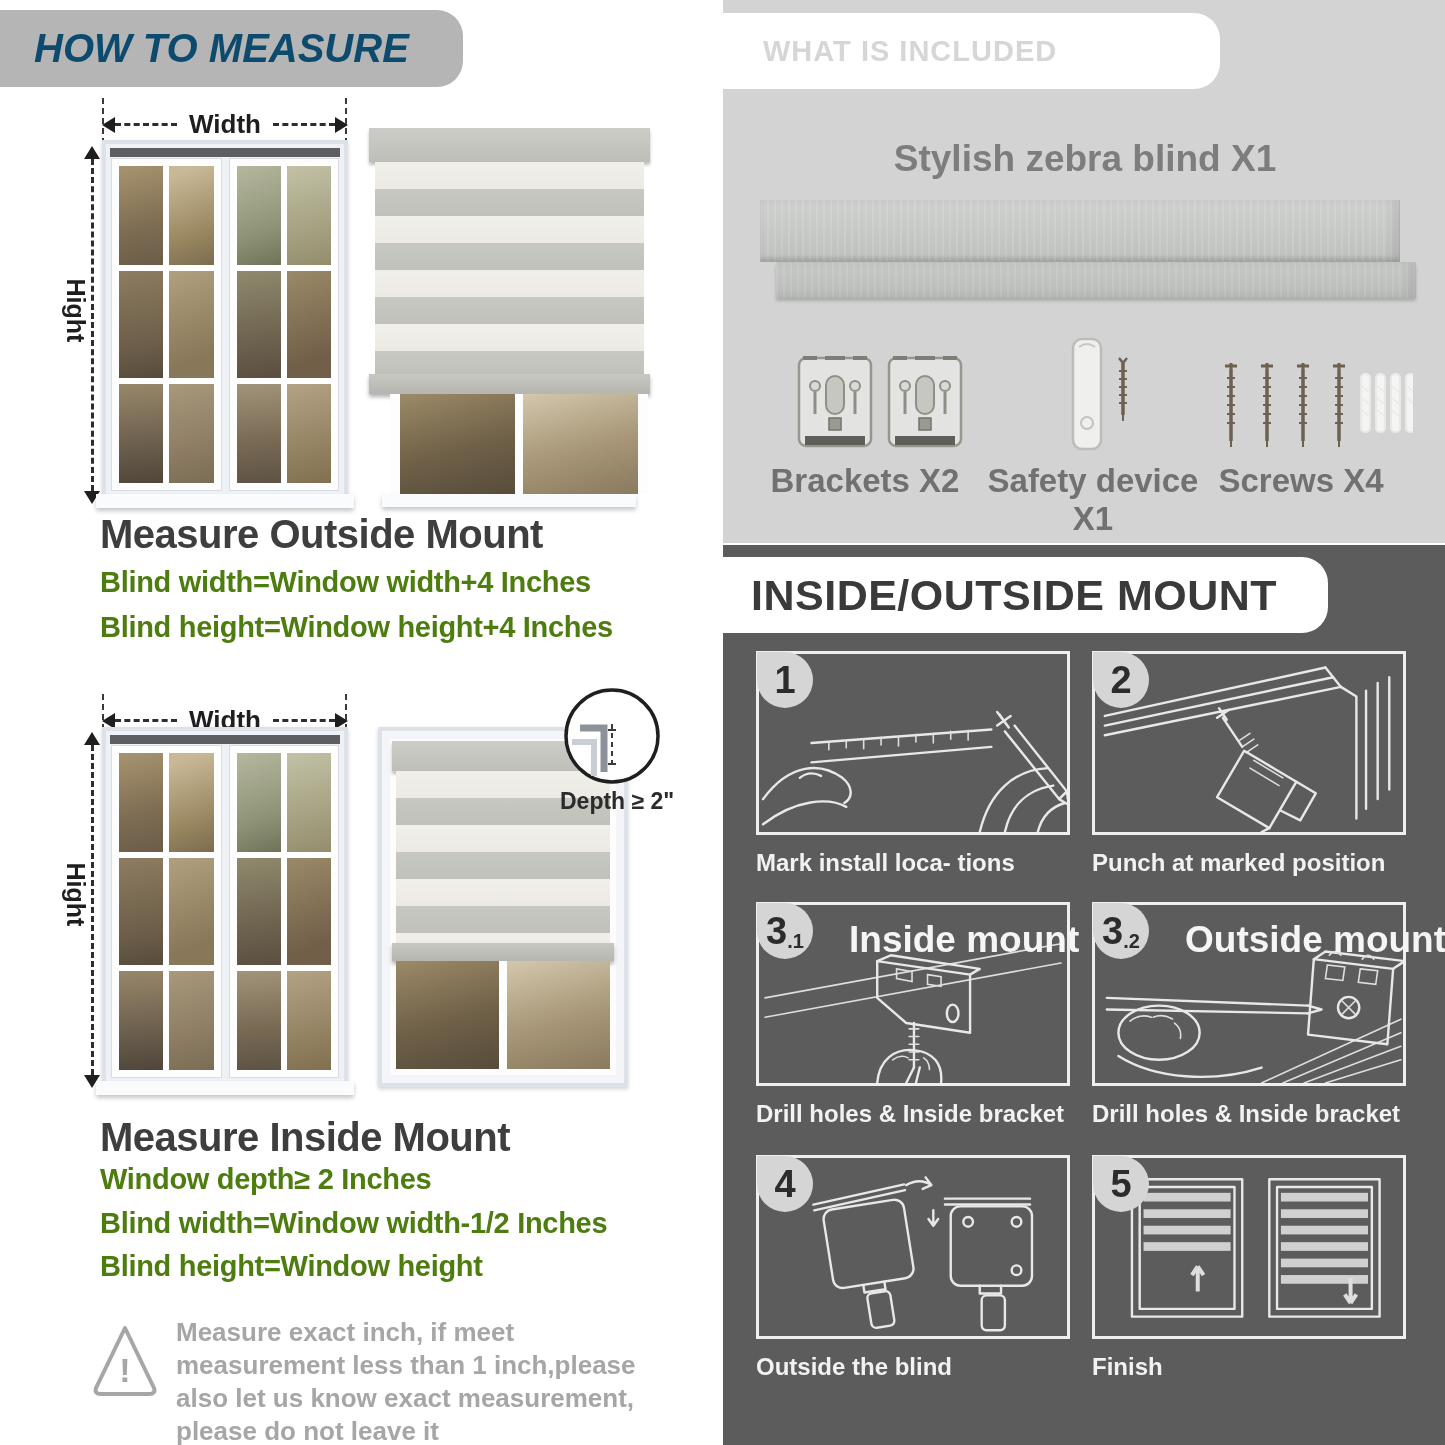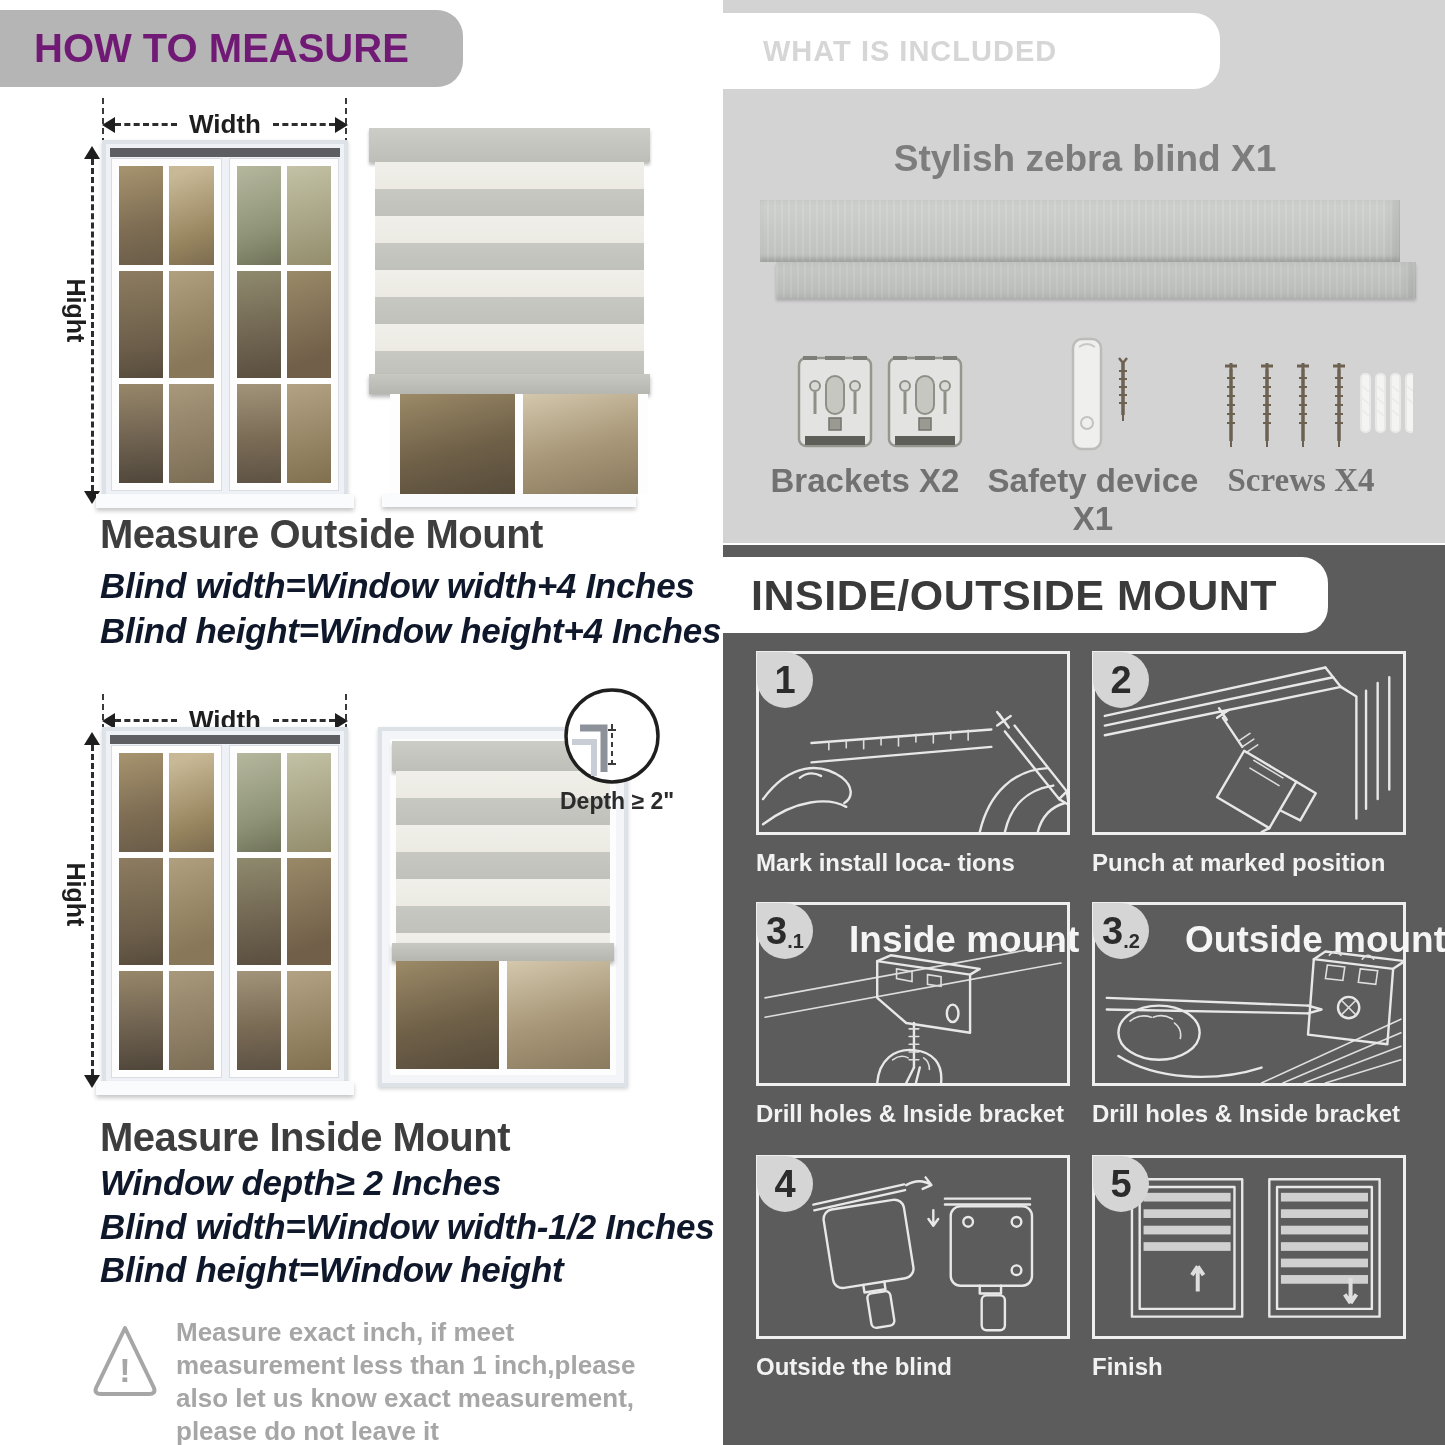--- a/index.html
+++ b/index.html
@@ -3,21 +3,21 @@
 <meta charset="utf-8">
 <style>
   html,body{margin:0;padding:0;background:#fff;}
   .page{position:relative;width:1445px;height:1445px;background:#fff;overflow:hidden;
         font-family:"Liberation Sans", sans-serif;}
   .abs{position:absolute;}
 
   
   .hdr-left{left:0;top:10px;width:463px;height:77px;background:#b5b5b5;
     border-radius:0 26px 26px 0;display:flex;align-items:center;padding-left:34px;box-sizing:border-box;}
-  .hdr-left span{font-size:40px;font-weight:bold;color:#701a75;letter-spacing:0px;}
+  .hdr-left span{font-size:40px;font-weight:bold;color:#0c4a6e;letter-spacing:0px;font-style:italic;}
 
   
   .window{background:#eef1f5;border:4px solid #dde2e9;box-shadow:0 2px 4px rgba(0,0,0,.18);box-sizing:border-box;}
   .win-dark{position:absolute;left:4px;right:4px;top:4px;height:9px;background:#5c5e62;}
   .sashes{position:absolute;left:6px;right:6px;top:15px;bottom:6px;display:flex;gap:9px;}
   .sash{flex:1;background:#fff;border:5px solid #fdfdfd;box-shadow:0 0 0 1px #d9dde2;
         display:grid;grid-template-columns:1fr 1fr;grid-template-rows:1fr 1.08fr 1fr;gap:6px;padding:2px;}
   .pane{background:#8a7a5f;}
   .sash-l .pane:nth-child(1){background:linear-gradient(165deg,#a7946f 0%,#7e6d53 60%,#6a5c49 100%);}
   .sash-l .pane:nth-child(2){background:linear-gradient(160deg,#c9b896 10%,#97855f 70%,#7c6b50 100%);}
@@ -51,21 +51,21 @@
   .ah{width:0;height:0;border-top:8px solid transparent;border-bottom:8px solid transparent;}
   .ah-l{border-right:13px solid #1e1e1e;}
   .ah-r{border-left:13px solid #1e1e1e;}
   .ah-u{width:0;height:0;border-left:8px solid transparent;border-right:8px solid transparent;border-bottom:13px solid #1e1e1e;}
   .ah-d{width:0;height:0;border-left:8px solid transparent;border-right:8px solid transparent;border-top:13px solid #1e1e1e;}
   .vline{border-left:3px dashed #2d2d2d;width:0;}
   .tickv{border-left:2px dashed #3a3a3a;width:0;}
   .hlab{font-size:25px;font-weight:bold;color:#1e1e1e;transform:rotate(90deg);transform-origin:center;}
 
   .mheading{font-size:40px;font-weight:bold;color:#3e3e3e;letter-spacing:-0.5px;}
-  .mline{font-size:35px;font-weight:bold;color:#0f172a;letter-spacing:-0.3px;font-style:italic;}
+  .mline{font-size:29px;font-weight:bold;color:#4d7c0f;letter-spacing:-0.3px;}
   .depth-lab{font-size:23px;font-weight:bold;color:#2b2b2b;}
   .warn-text{font-size:26px;font-weight:bold;color:#a6a6a6;line-height:33px;width:468px;}
 
   
   .panel-light{left:723px;top:0;width:722px;height:543px;background:#d3d3d3;}
   .hdr-included{left:0px;top:13px;width:497px;height:76px;background:#fff;border-radius:0 26px 26px 0;
     display:flex;align-items:center;padding-left:40px;box-sizing:border-box;}
   .hdr-included span{font-size:29px;font-weight:bold;color:#d6d6d6;letter-spacing:1px;}
   .inc-title{left:12px;top:138px;width:700px;text-align:center;font-size:37px;font-weight:bold;color:#7d7d7d;}
   .rail-top{left:37px;top:200px;width:640px;height:62px;
@@ -312,21 +312,21 @@
         <g transform="translate(178 14)">
             <rect x="0" y="0" width="9" height="58" rx="4" stroke-width="2"></rect>
             <path d="M1 12 l7 6 M1 24 l7 6 M1 36 l7 6" stroke-width="1.5" fill="none"></path>
           </g>
         <g transform="translate(193 14)">
             <rect x="0" y="0" width="9" height="58" rx="4" stroke-width="2"></rect>
             <path d="M1 12 l7 6 M1 24 l7 6" stroke-width="1.5" fill="none"></path>
           </g>
       </g>
     </svg>
-    <div class="abs part-label" style="left:478px;top:462px;width:200px;font-family:Liberation Serif, serif;">Screws X4</div>
+    <div class="abs part-label" style="left:478px;top:462px;width:200px;">Screws X4</div>
   </div>
 
   <div class="abs panel-dark">
     <div class="abs hdr-mount">
       <span>INSIDE/OUTSIDE MOUNT</span>
     </div>
 
     <div class="step-card" style="left:33px;top:106px;">
       <div class="step-panel">
         <svg class="lineart" viewBox="0 0 314 184">

